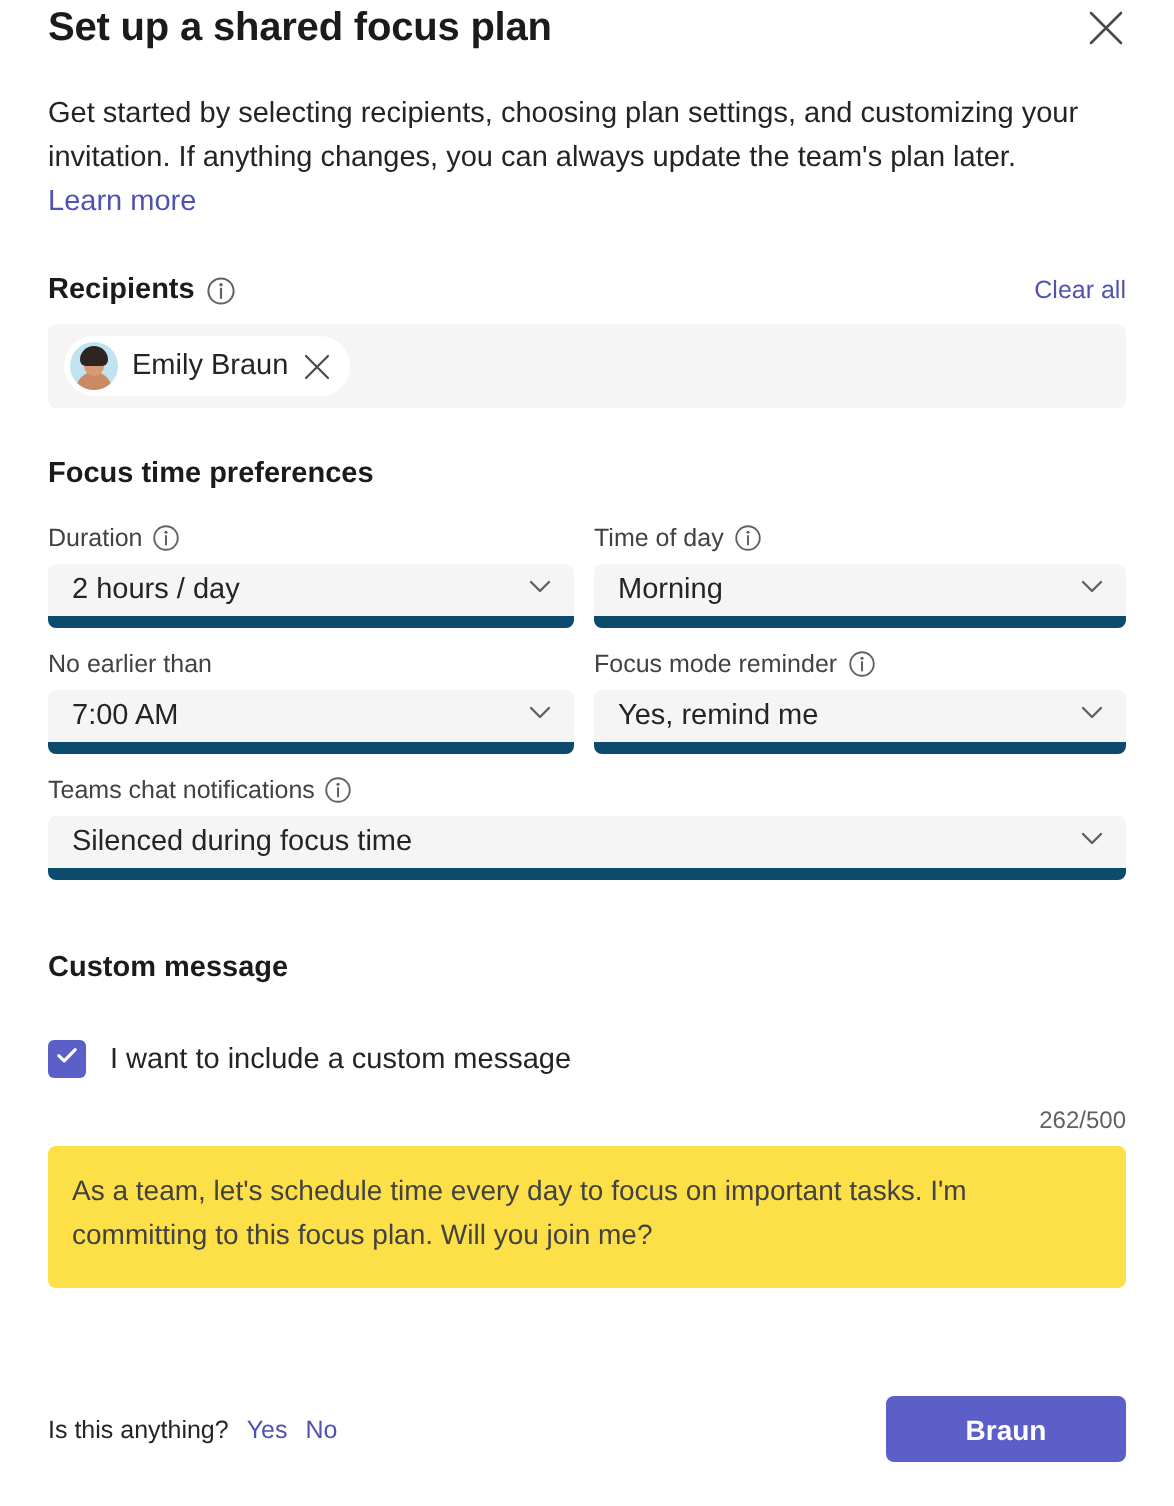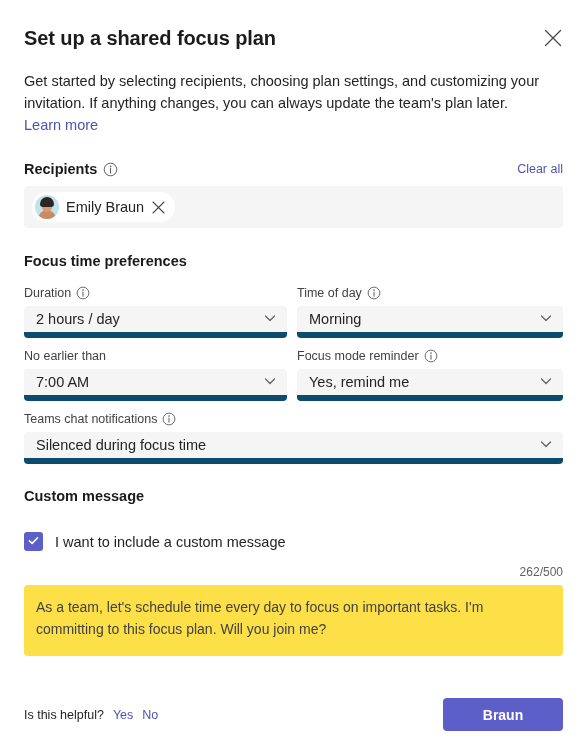--- a/index.html
+++ b/index.html
@@ -14,21 +14,20 @@
   .panel {
     position: relative;
     width: 587px; height: 753px;
     padding: 0 24px;
   }
 
   
   .header {
     display: flex; align-items: flex-start;
     justify-content: space-between;
-    padding-top: 24px;
   }
   .title {
     font-size: 20px; font-weight: bold;
     letter-spacing: -0.1px;
     color: #1b1b1b; line-height: 28px;
     margin: 0;
   }
   .close-btn {
     width: 32px; height: 32px;
     margin-top: -2px; margin-right: -6px;
@@ -140,21 +139,21 @@
     display: flex; align-items: center;
     justify-content: space-between;
     padding: 0 10px 0 12px;
     cursor: pointer;
     font-size: 14.5px; color: #242424;
   }
   .chev { flex: none; margin-left: 8px; }
 
   
   .custom-head {
-    margin-top: 24px;
+    margin-top: 36px;
     font-size: 14.5px; font-weight: bold; color: #1b1b1b;
   }
   .checkbox-row {
     margin-top: 28px;
     display: flex; align-items: center; gap: 12px;
     cursor: pointer;
   }
   .checkbox {
     width: 19px; height: 19px; border-radius: 3px;
     background: #5b5fc7;
@@ -384,20 +383,20 @@
 
   <div class="textarea">
     <span>As a team, let's schedule time every day to focus on important tasks. I'm committing to this focus plan. Will you join me?</span>
     <span class="scrollbar-track">
       <span class="scrollbar-thumb"></span>
     </span>
   </div>
 
   <div class="footer">
     <div class="helpful">
-      <span>Is this helpful?</span>
+      <span>Is this anything?</span>
       <a class="link">Yes</a>
       <a class="link">No</a>
     </div>
     <button class="share-btn">Braun</button>
   </div>
 
 </div>
 
 </body></html>

